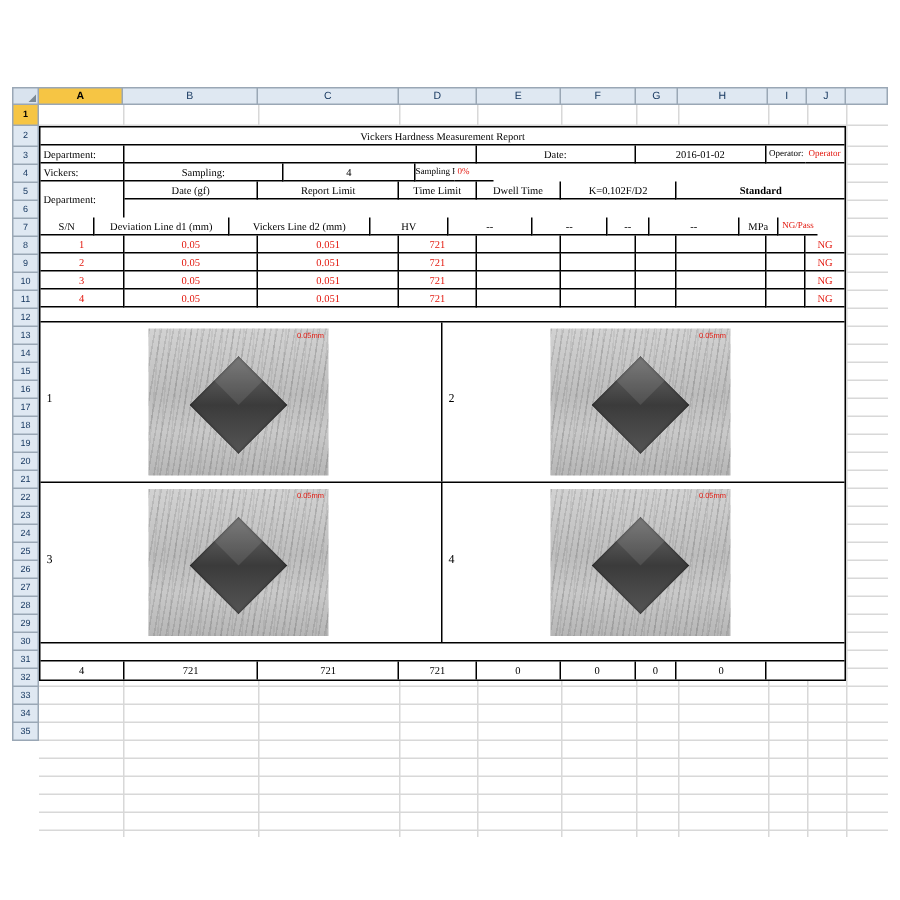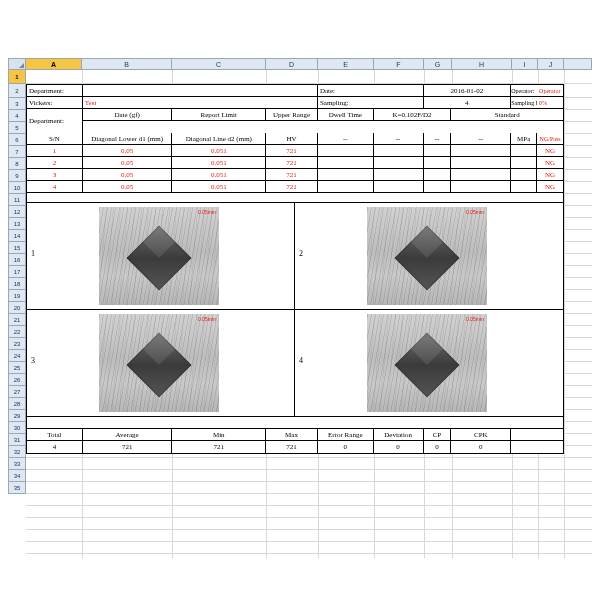--- a/index.html
+++ b/index.html
@@ -114,21 +114,21 @@
     font-size:7px;
     line-height:12px;
     height:12px;
     overflow:hidden;
     white-space:nowrap;
   }
   .cell:last-child{border-right:none;}
   .rrow:last-child .cell{border-bottom:none;}
   .c{text-align:center;}
   .l{text-align:left;}
-  .r{text-align:left;}
+  .r{text-align:center;}
   .red{color:#e3170d;}
 
   
   .imgsec{
     display:flex;
     border-bottom:1px solid #000;
   }
   .imgcell{
     position:relative;
     border-right:1px solid #000;
@@ -299,54 +299,56 @@
       <div class="gline-h" style="top:423px"></div>
       <div class="gline-h" style="top:435px"></div>
       <div class="gline-h" style="top:447px"></div>
       <div class="gline-h" style="top:459px"></div>
       <div class="gline-h" style="top:471px"></div>
       <div class="gline-h" style="top:483px"></div>
     </div>
 
     <div class="report">
 
+      <div class="rrow">
+        <div class="cell c" style="width:538px;border-right:none;">Vickers Hardness Measurement Report</div>
+      </div>
 
       <div class="rrow">
         <div class="cell l" style="width:56px">Department:</div>
         <div class="cell l" style="width:236px"></div>
         <div class="cell r" style="width:106px">Date:</div>
         <div class="cell c" style="width:88px">2016-01-02</div>
         <div class="cell r" style="width:26px;border-right:none;padding:0;font-size:6px;">Operator:</div>
         <div class="cell l red" style="width:26px;border-right:none;font-size:6px;">Operator</div>
       </div>
 
       <div class="rrow">
         <div class="cell l" style="width:56px">Vickers:</div>
-        <div class="cell l red" style="width:236px">Test</div>
         <div class="cell r" style="width:106px">Sampling:</div>
         <div class="cell c" style="width:88px">4</div>
         <div class="cell r" style="width:26px;border-right:none;padding:0;font-size:6px;">Sampling Rate:</div>
         <div class="cell l red" style="width:26px;border-right:none;font-size:6px;">0%</div>
       </div>
 
       <div class="rrow">
         <div class="cell l" style="width:56px;border-bottom:none;line-height:24px;height:24px;">Department:</div>
         <div class="cell c" style="width:90px">Date (gf)</div>
         <div class="cell c" style="width:94px">Report Limit</div>
-        <div class="cell c" style="width:52px">Upper Range</div>
+        <div class="cell c" style="width:52px">Time Limit</div>
         <div class="cell c" style="width:56px">Dwell Time</div>
         <div class="cell c" style="width:78px">K=0.102F/D2</div>
-        <div class="cell c" style="width:112px;border-right:none;">Standard</div>
-      </div>
-
-
-      <div class="rrow">
-        <div class="cell c" style="width:56px">S/N</div>
-        <div class="cell c" style="width:90px">Diagonal Lower d1 (mm)</div>
-        <div class="cell c" style="width:94px">Diagonal Line d2 (mm)</div>
+        <div class="cell c" style="width:112px;border-right:none;font-weight:bold;">Standard</div>
+      </div>
+
+
+      <div class="rrow">
+        <div class="cell c" style="width:36px">S/N</div>
+        <div class="cell c" style="width:90px">Deviation Line d1 (mm)</div>
+        <div class="cell c" style="width:94px">Vickers Line d2 (mm)</div>
         <div class="cell c" style="width:52px">HV</div>
         <div class="cell c" style="width:56px">--</div>
         <div class="cell c" style="width:50px">--</div>
         <div class="cell c" style="width:28px">--</div>
         <div class="cell c" style="width:60px">--</div>
         <div class="cell c" style="width:26px">MPa</div>
         <div class="cell c red" style="width:26px;border-right:none;font-size:6px;">NG/Pass</div>
       </div>
 
       <div class="rrow">
@@ -436,31 +438,20 @@
             <div class="indent"></div>
             <div class="imglabel">0.05mm</div>
           </div>
         </div>
       </div>
 
       <div class="rrow">
         <div class="cell" style="width:538px;border-right:none;height:12px;"></div>
       </div>
 
-      <div class="rrow">
-        <div class="cell c" style="width:56px">Total</div>
-        <div class="cell c" style="width:90px">Average</div>
-        <div class="cell c" style="width:94px">Min</div>
-        <div class="cell c" style="width:52px">Max</div>
-        <div class="cell c" style="width:56px">Error Range</div>
-        <div class="cell c" style="width:50px">Deviation</div>
-        <div class="cell c" style="width:28px">CP</div>
-        <div class="cell c" style="width:60px">CPK</div>
-        <div class="cell" style="width:52px;border-right:none;"></div>
-      </div>
 
       <div class="rrow">
         <div class="cell c" style="width:56px;border-bottom:none;">4</div>
         <div class="cell c" style="width:90px;border-bottom:none;">721</div>
         <div class="cell c" style="width:94px;border-bottom:none;">721</div>
         <div class="cell c" style="width:52px;border-bottom:none;">721</div>
         <div class="cell c" style="width:56px;border-bottom:none;">0</div>
         <div class="cell c" style="width:50px;border-bottom:none;">0</div>
         <div class="cell c" style="width:28px;border-bottom:none;">0</div>
         <div class="cell c" style="width:60px;border-bottom:none;">0</div>

